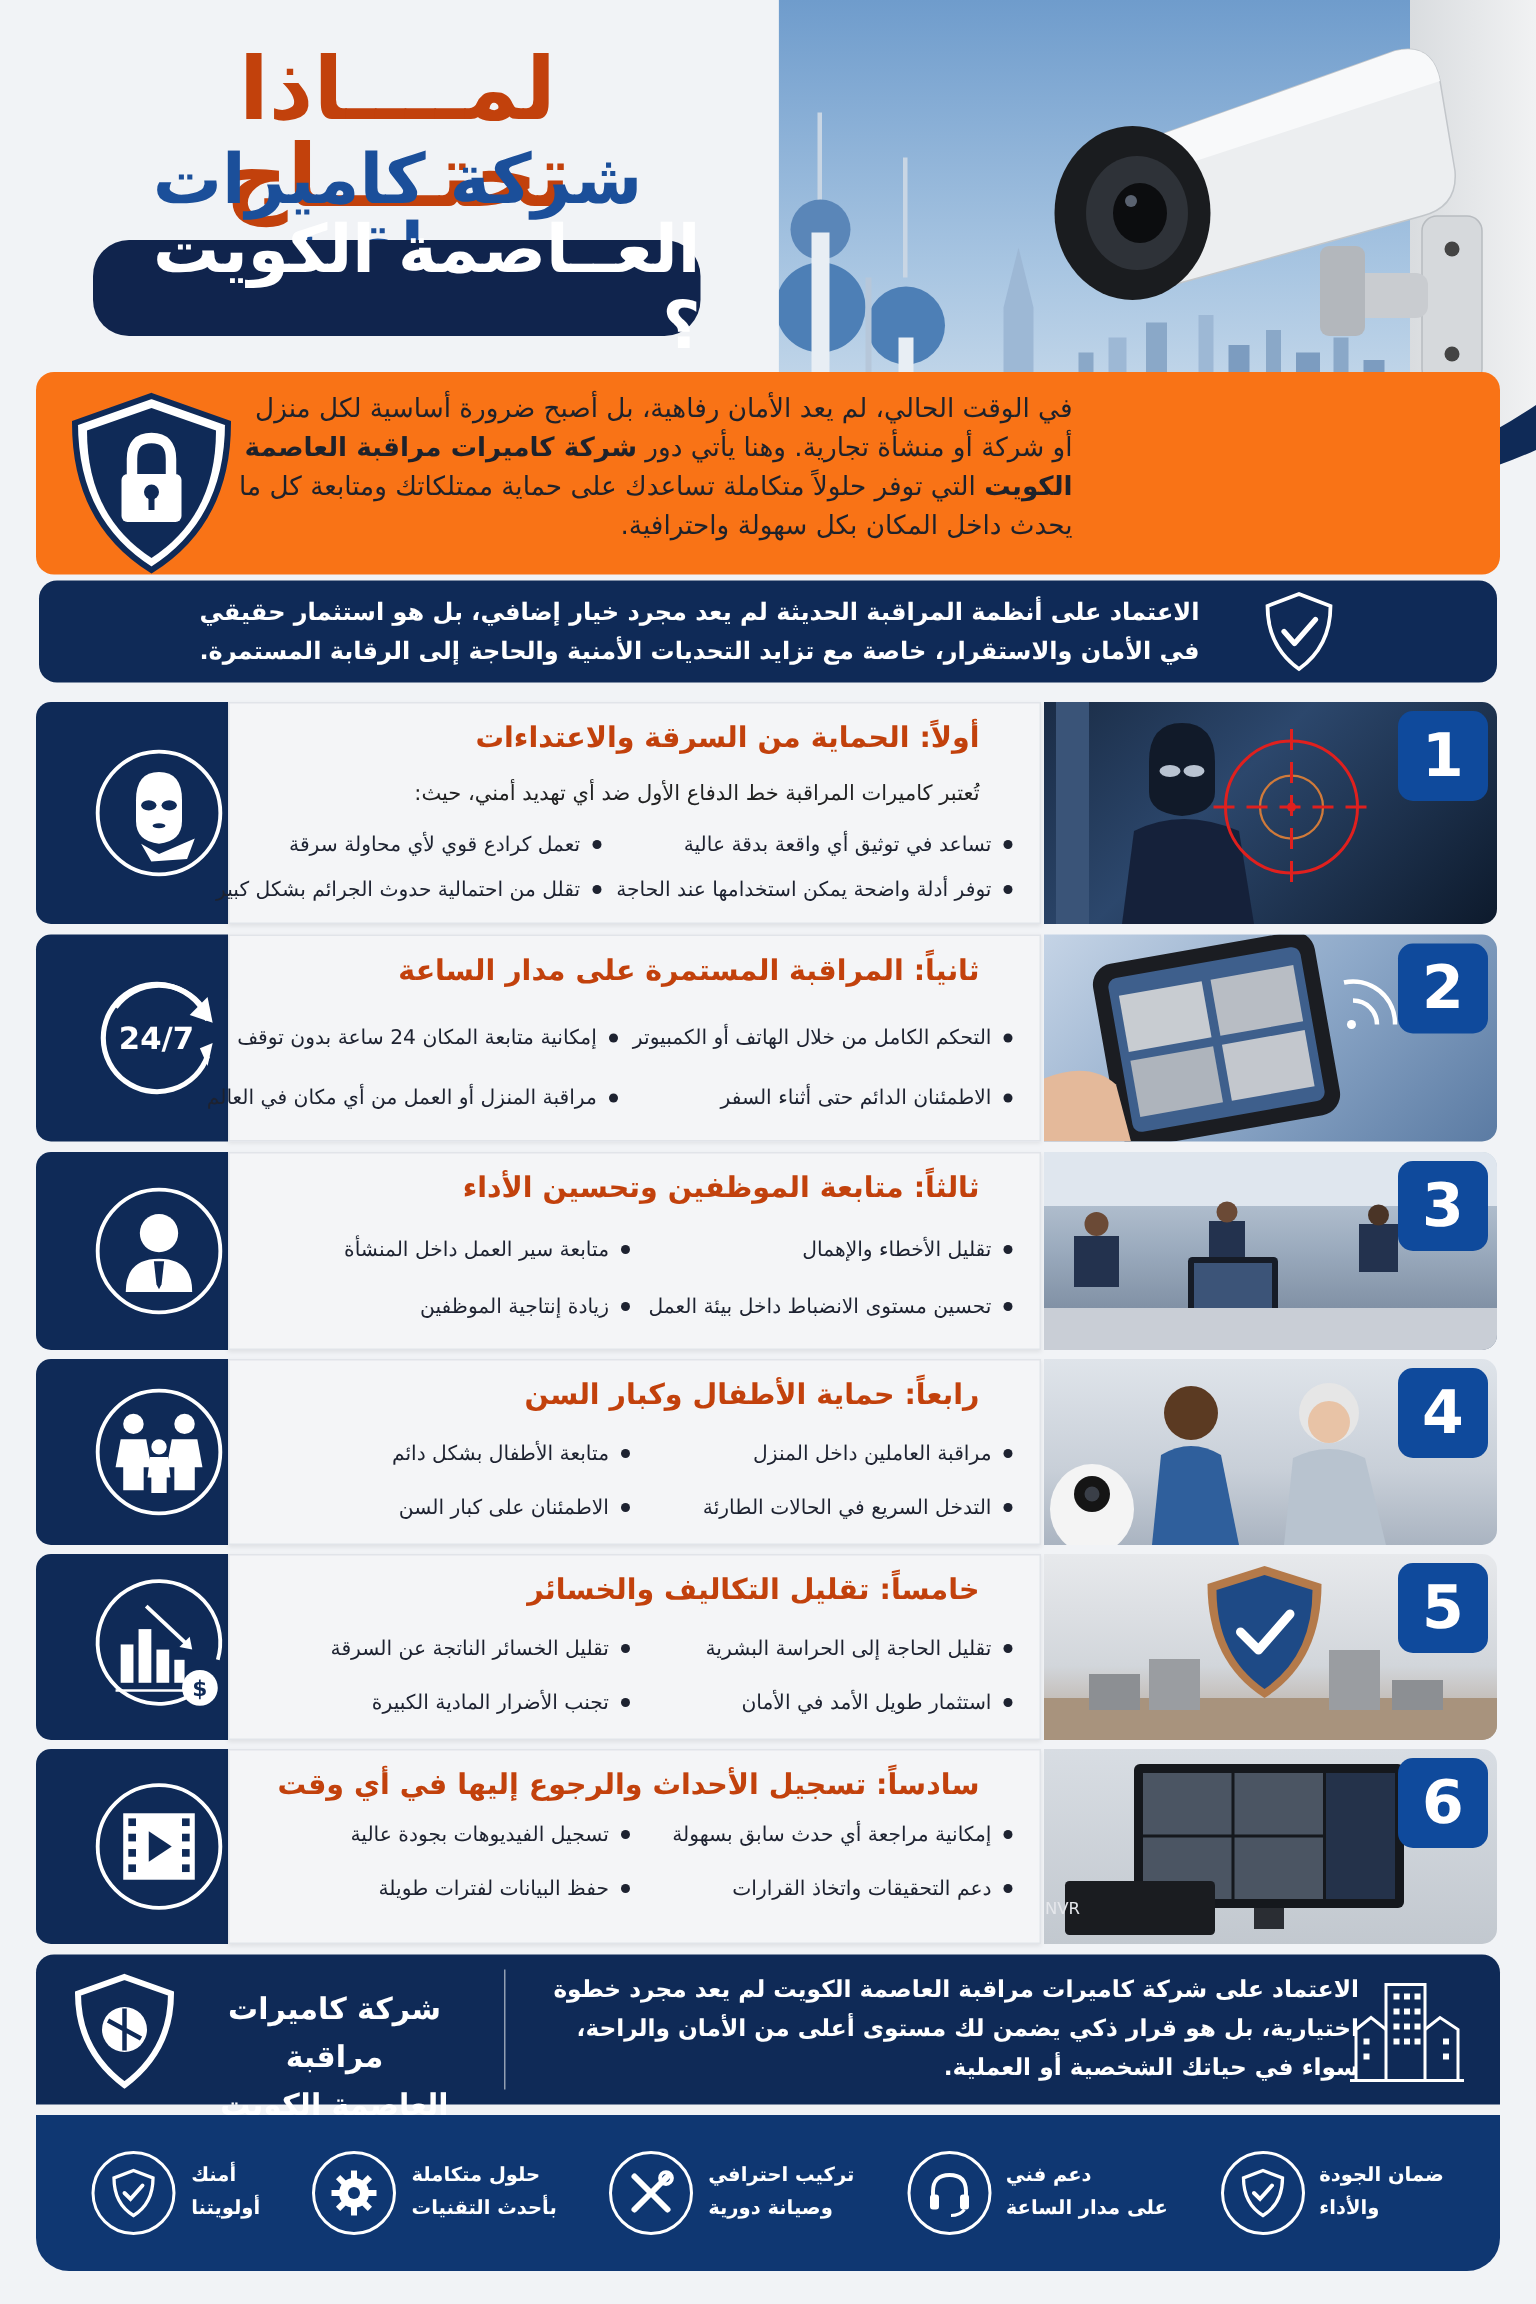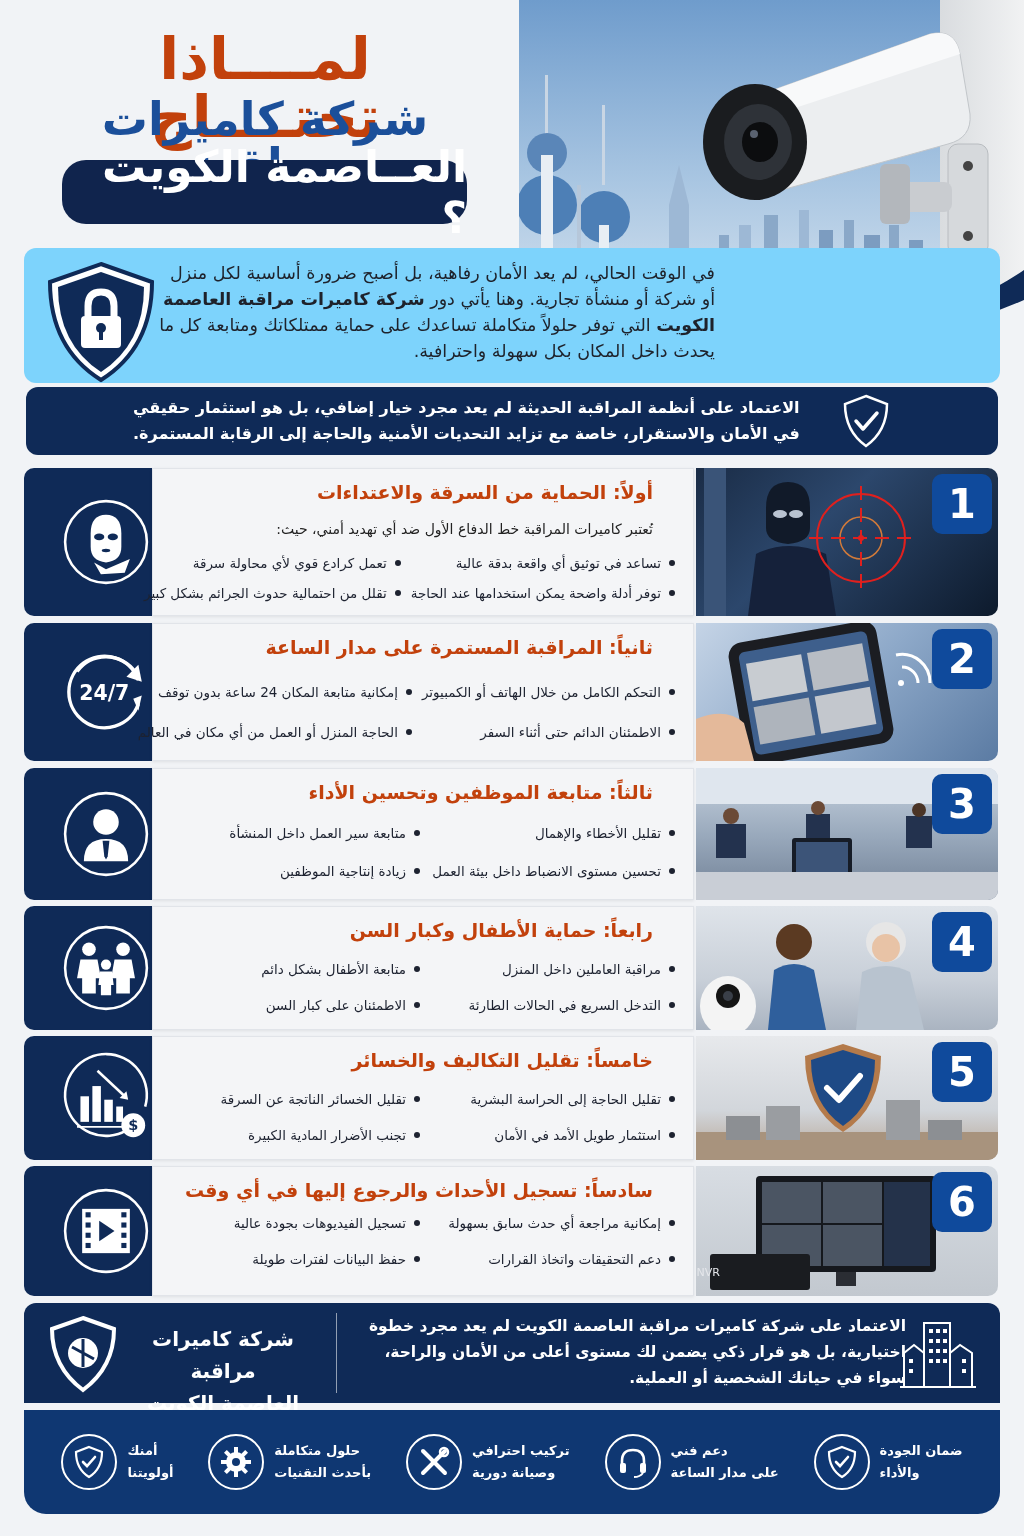--- a/index.html
+++ b/index.html
@@ -44,21 +44,21 @@
   .title-pill {
     position: absolute; left: 62px; top: 160px; width: 405px; height: 64px;
     background: #10244d; border-radius: 24px;
     display: flex; align-items: center; justify-content: center;
     color: #fff; font-weight: 700; font-size: 44px;
   }
 
   
   .intro {
     position: absolute; left: 24px; top: 248px; width: 976px; height: 135px;
-    background: #7dd3fc; border-radius: 12px;
+    background: #f97316; border-radius: 12px;
   }
   .intro-shield { position: absolute; left: 10px; top: 8px; width: 135px; height: 130px; }
   .intro-text {
     position: absolute; right: 285px; top: 12px; width: 560px;
     font-size: 17.5px; line-height: 26px; color: #1e222b; text-align: right;
   }
   .intro-text b { font-weight: 700; }
 
   
   .note {
@@ -274,21 +274,21 @@
         <polygon points="96,58 92,76 86,62" fill="#fff"></polygon>
         <text x="52" y="63" text-anchor="middle" font-family="DejaVu Sans, sans-serif" font-weight="700" font-size="24" fill="#fff">24/7</text>
       </svg>
     </div>
     <div class="row-card">
       <div class="row-title">ثانياً: المراقبة المستمرة على مدار الساعة</div>
       <div class="row-bullets" style="top:60px;row-gap:24px;">
         <div class="bullet">التحكم الكامل من خلال الهاتف أو الكمبيوتر</div>
         <div class="bullet">إمكانية متابعة المكان 24 ساعة بدون توقف</div>
         <div class="bullet">الاطمئنان الدائم حتى أثناء السفر</div>
-        <div class="bullet">الحاجة المنزل أو العمل من أي مكان في العالم</div>
+        <div class="bullet">مراقبة المنزل أو العمل من أي مكان في العالم</div>
       </div>
     </div>
     <div class="row-photo" style="background:linear-gradient(135deg,#c5d4e6 0%,#8ea9c9 50%,#5b7ba3 100%);">
       <svg viewBox="0 0 302 138" width="302" height="138">
         <rect x="40" y="8" width="150" height="124" rx="14" fill="#1b1d22" transform="rotate(-10 115 70)"></rect>
         <g transform="rotate(-10 115 70)">
           <rect x="50" y="18" width="130" height="104" rx="6" fill="#3e5f8c"></rect>
           <rect x="56" y="30" width="56" height="38" fill="#c8ccd1"></rect>
           <rect x="118" y="30" width="56" height="38" fill="#b8bdc4"></rect>
           <rect x="56" y="74" width="56" height="38" fill="#aeb4bc"></rect>

